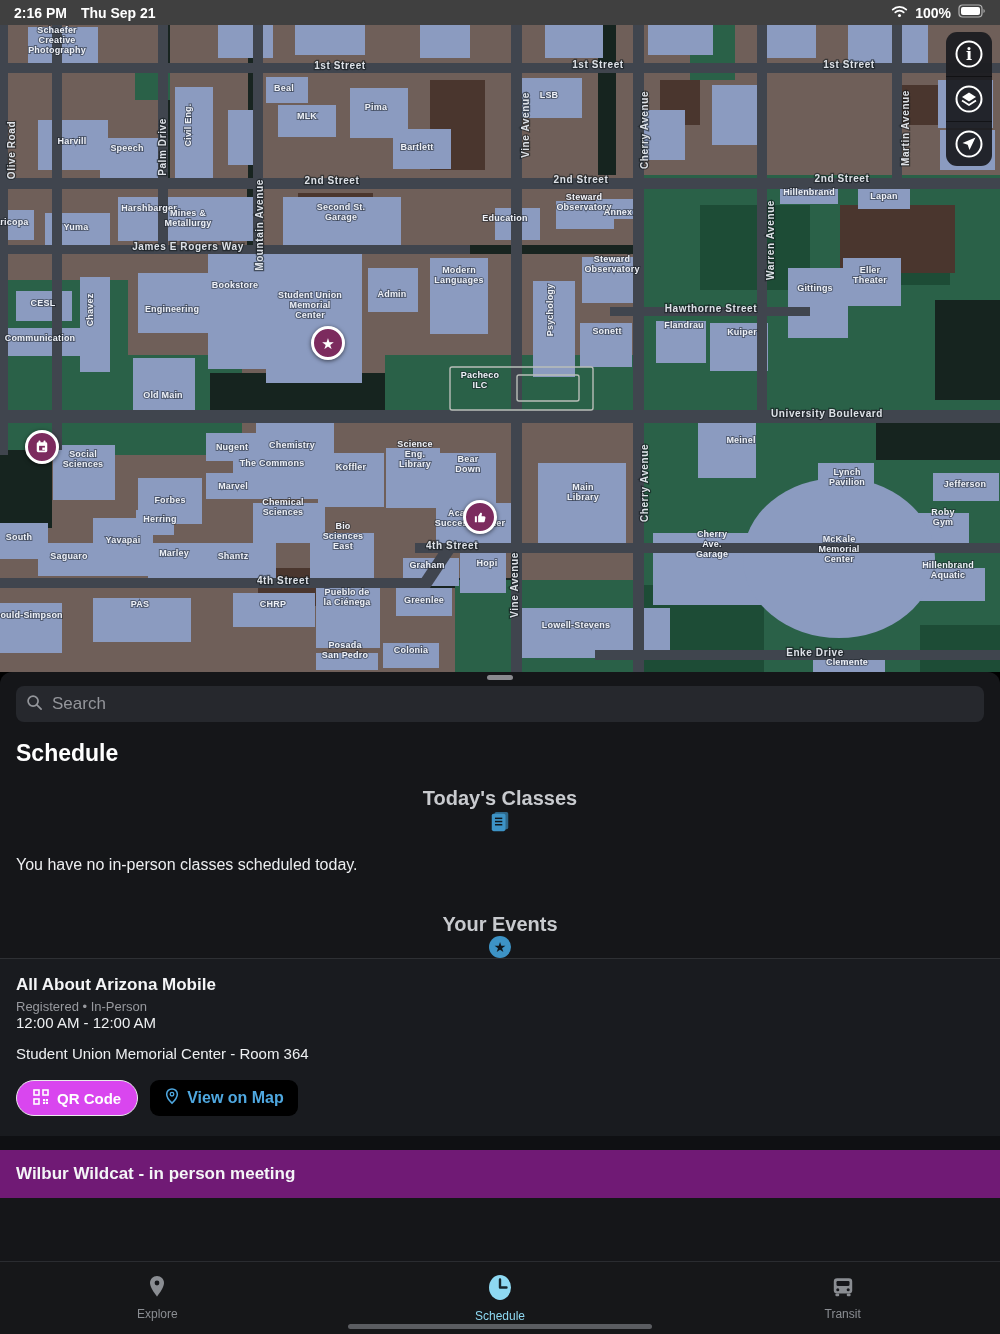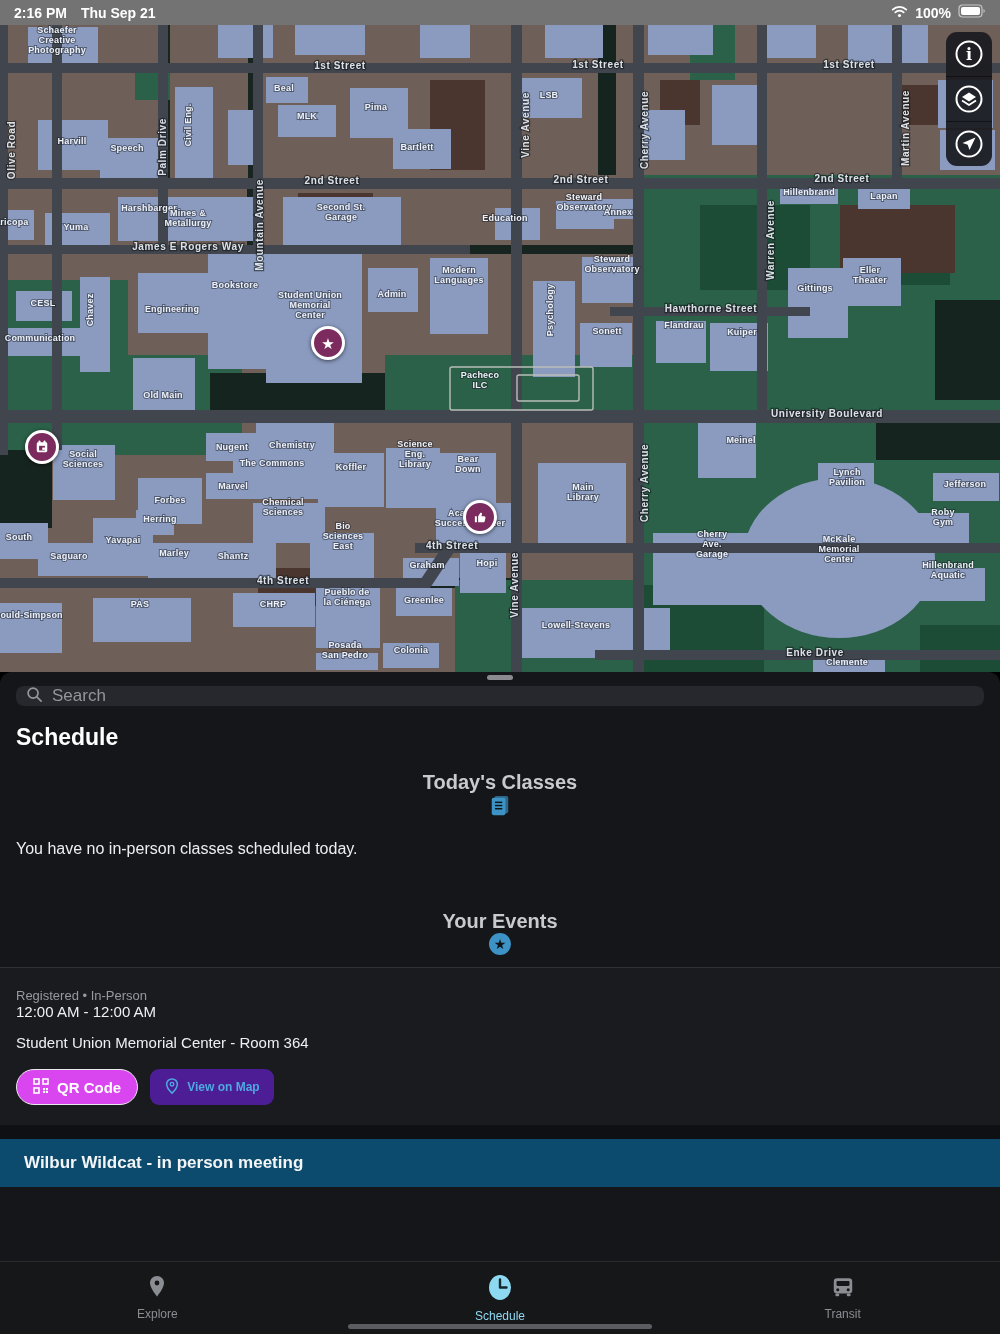--- a/index.html
+++ b/index.html
@@ -1,19 +1,19 @@
 <!DOCTYPE html>
 <html><head>
 <meta charset="utf-8">
 <style>
   html,body{margin:0;padding:0;background:#000;}
   body{width:1000px;height:1334px;position:relative;overflow:hidden;
        font-family:"Liberation Sans","DejaVu Sans",sans-serif;color:#fff;}
   
-  .status-bar{position:absolute;top:0;left:0;width:1000px;height:25px;background:#737373;
+  .status-bar{position:absolute;top:0;left:0;width:1000px;height:25px;background:#404040;
     display:flex;justify-content:space-between;align-items:center;padding:12px 14px;box-sizing:border-box;
     font-size:14px;font-weight:700;}
   .sb-left{display:flex;gap:14px;}
   .sb-right{display:flex;align-items:center;gap:7px;}
   
   .map{position:absolute;top:25px;left:0;width:1000px;height:647px;background:#182420;overflow:hidden;}
   #map-svg{position:absolute;top:0;left:0;}
   .street-lab{font:700 10px "Liberation Sans",sans-serif;fill:#dde1e7;
     paint-order:stroke;stroke:rgba(20,26,30,.6);stroke-width:2.4px;letter-spacing:.6px;}
   .bldg-lab{font:600 9px "Liberation Sans",sans-serif;fill:#eef1f7;
@@ -22,44 +22,44 @@
     border:3px solid #fff;box-shadow:0 1px 4px rgba(0,0,0,.6);display:flex;align-items:center;justify-content:center;}
   .marker .star-glyph{color:#fff;font-size:15px;line-height:1;}
   .map-controls{position:absolute;top:7px;right:8px;width:46px;background:rgba(28,29,33,.94);
     border-radius:11px;display:flex;flex-direction:column;}
   .map-ctl{width:46px;height:44px;display:flex;align-items:center;justify-content:center;border-bottom:1px solid rgba(0,0,0,.45);}
   .map-ctl:last-child{border-bottom:none;}
   
   .sheet{position:absolute;top:672px;left:0;width:1000px;height:662px;background:#151619;
     border-radius:12px 12px 0 0;box-sizing:border-box;}
   .grab-handle{position:absolute;top:3px;left:487px;width:26px;height:5px;border-radius:3px;background:#8a8a8f;}
-  .search-bar{margin:14px 16px 0;height:20px;background:#26282d;border-radius:8px;
+  .search-bar{margin:14px 16px 0;height:36px;background:#26282d;border-radius:8px;
     display:flex;align-items:center;gap:7px;padding:0 10px;}
   .search-bar input{background:transparent;border:none;outline:none;color:#e8e8ea;font-size:17px;width:100%;
     font-family:"Liberation Sans",sans-serif;}
   .search-bar input::placeholder{color:#94969b;}
   .sheet-title{margin:18px 16px 0;font-size:23px;font-weight:700;color:#fff;}
   .sec-row{display:flex;justify-content:space-between;align-items:center;margin-top:20px;padding:0 16px;flex-direction:column;}
   .sec-head{font-size:20px;font-weight:700;color:#c8cace;}
   .empty-msg{margin:18px 16px 0;font-size:16px;color:#eceef0;}
-  .events-row{margin-top:52px;padding-bottom:12px;border-bottom:1px solid #2e3034;}
+  .events-row{margin-top:39px;padding-bottom:0;border-bottom:1px solid #2e3034;}
   .event-card{background:#191b1f;padding:16px 16px 20px;}
   .ev-title{font-size:17px;font-weight:600;color:#f4f5f7;}
   .ev-status{margin-top:4px;font-size:13px;color:#97999e;}
   .ev-time{font-size:15px;color:#eef0f2;}
   .ev-loc{margin-top:14px;font-size:15px;color:#eef0f2;}
   .btn-row{margin-top:18px;display:flex;gap:12px;}
   .qr-btn{height:36px;border-radius:18px;background:#d946ef;border:1.5px solid #e9e9eb;color:#fff;
     font-size:15px;font-weight:600;display:flex;align-items:center;gap:8px;padding:0 16px;}
-  .map-btn{height:36px;border-radius:9px;background:#4c1d95;border:none;color:#4fa8e0;
-    font-size:12px;font-weight:600;display:flex;align-items:center;gap:7px;padding:0 14px;}
+  .map-btn{height:36px;border-radius:9px;background:#000000;border:none;color:#4fa8e0;
+    font-size:16px;font-weight:600;display:flex;align-items:center;gap:7px;padding:0 14px;}
   .sec-gap{height:14px;background:#0f1013;margin-top:0;}
   .appt-band{background:#1b1d22;padding:10px 16px;display:flex;justify-content:space-between;align-items:center;
     border-bottom:1px solid #2e3034;}
-  .appt-content{background:#0c4a6e;padding:14px 24px;}
+  .appt-content{background:#701a75;padding:14px 16px;}
   
   .tab-bar{position:absolute;bottom:0;left:0;width:1000px;height:72px;background:#161719;
     border-top:1px solid #2a2c30;display:flex;gap:28px;}
   .tab{flex:1;display:flex;flex-direction:column;align-items:center;justify-content:flex-start;padding-top:12px;gap:3px;}
   .tab-label{font-size:12px;color:#8a8d92;}
   .tab.active .tab-label{color:#8ed9f2;}
   .home-indicator{position:absolute;bottom:5px;left:348px;width:304px;height:5px;border-radius:3px;background:#5b5d61;}
 </style>
 </head>
 <body>
@@ -419,20 +419,21 @@
   </div>
 
   <div class="empty-msg">You have no in-person classes scheduled today.</div>
 
   <div class="sec-row events-row">
     <span class="sec-head">Your Events</span>
     <span style="width:22px;height:22px;border-radius:50%;background:#3d93c6;display:flex;align-items:center;justify-content:center;color:#10151a;font-size:14px;line-height:1;">★</span>
   </div>
 
   <div class="event-card">
+    <div class="ev-title">All About Arizona Mobile</div>
     <div class="ev-status">Registered • In-Person</div>
     <div class="ev-time">12:00 AM - 12:00 AM</div>
     <div class="ev-loc">Student Union Memorial Center - Room 364</div>
     <div class="btn-row">
       <button class="qr-btn">
         <span>
           <svg width="16" height="16" viewBox="0 0 16 16">
               <g stroke="#fff" stroke-width="1.6" fill="none">
                 <rect x="1" y="1" width="5" height="5"></rect>
                 <rect x="10" y="1" width="5" height="5"></rect>

